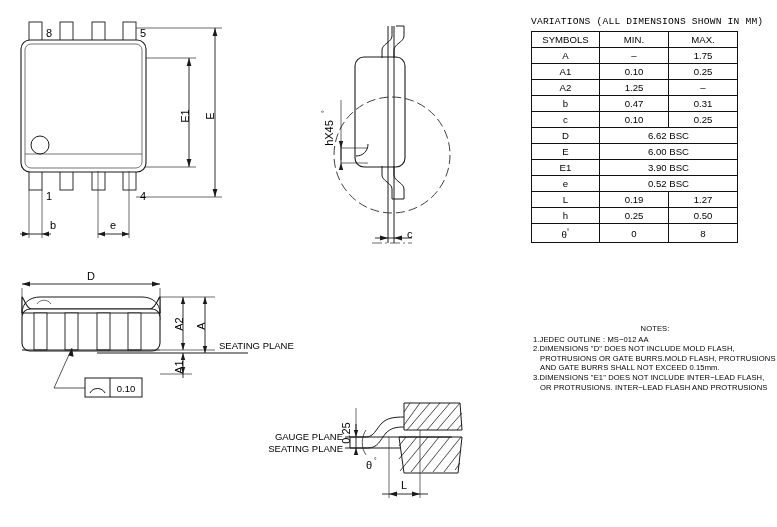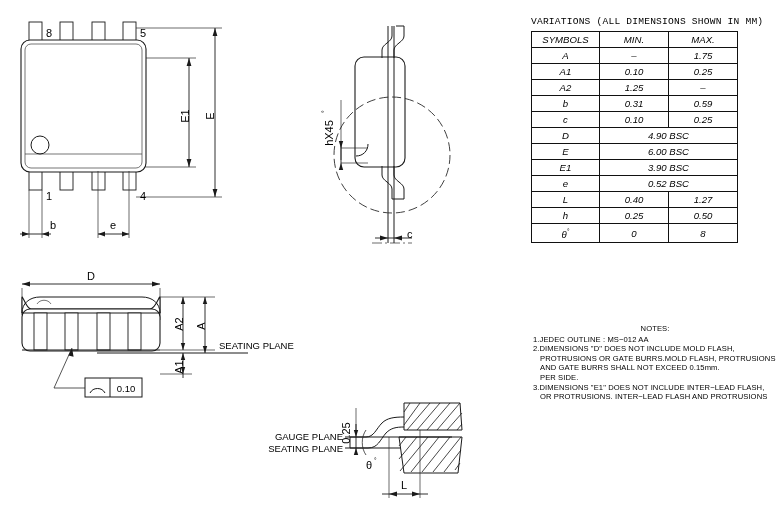--- a/index.html
+++ b/index.html
@@ -49,21 +49,20 @@
   .t-tbl  { font-size: 9.5px; }
   .t-sup  { font-size: 6.5px; }
   .mid { text-anchor: middle; }
   .end { text-anchor: end; }
   
   #var-table-wrap {
     position: absolute;
     left: 531px;
     top: 31px;
     width: 207px;
-    font-style: italic;
   }
   #var-title {
     position: absolute;
     left: 531px;
     top: 16px;
     font-size: 9.6px;
     letter-spacing: 0.2px;
     white-space: nowrap;
     font-family: Liberation Mono, monospace;
   }
@@ -337,47 +336,47 @@
             <td class="val">0.10</td>
             <td class="val">0.25</td>
           </tr>
           <tr>
             <td class="sym">A2</td>
             <td class="val">1.25</td>
             <td class="val">–</td>
           </tr>
           <tr>
             <td class="sym">b</td>
+            <td class="val">0.47</td>
             <td class="val">0.31</td>
-            <td class="val">0.59</td>
           </tr>
           <tr>
             <td class="sym">c</td>
             <td class="val">0.10</td>
             <td class="val">0.25</td>
           </tr>
           <tr>
             <td class="sym">D</td>
-            <td class="val" colspan="2">4.90  BSC</td>
+            <td class="val" colspan="2">6.62  BSC</td>
           </tr>
           <tr>
             <td class="sym">E</td>
             <td class="val" colspan="2">6.00  BSC</td>
           </tr>
           <tr>
             <td class="sym">E1</td>
             <td class="val" colspan="2">3.90  BSC</td>
           </tr>
           <tr>
             <td class="sym">e</td>
             <td class="val" colspan="2">0.52  BSC</td>
           </tr>
           <tr>
             <td class="sym">L</td>
-            <td class="val">0.40</td>
+            <td class="val">0.19</td>
             <td class="val">1.27</td>
           </tr>
           <tr>
             <td class="sym">h</td>
             <td class="val">0.25</td>
             <td class="val">0.50</td>
           </tr>
           <tr>
             <td class="sym">θ<span class="sup-deg">°</span></td>
             <td class="val">0</td>
@@ -387,19 +386,18 @@
     </table>
   </div>
 
   <div id="notes">
     <div class="nhead">NOTES:</div>
     <div id="notes-items">
         <div class="nrow">1.JEDEC OUTLINE : MS−012 AA</div>
         <div class="nrow">2.DIMENSIONS "D" DOES NOT INCLUDE MOLD FLASH,</div>
         <div class="nrow nindent">PROTRUSIONS OR GATE BURRS.MOLD FLASH, PROTRUSIONS</div>
         <div class="nrow nindent">AND GATE BURRS SHALL NOT EXCEED 0.15mm.</div>
-        <div class="nrow nindent">PER SIDE.</div>
         <div class="nrow">3.DIMENSIONS "E1" DOES NOT INCLUDE INTER−LEAD FLASH,</div>
         <div class="nrow nindent">OR PROTRUSIONS. INTER−LEAD FLASH AND PROTRUSIONS</div>
       </div>
   </div>
 
 </div>
 
 </body></html>

